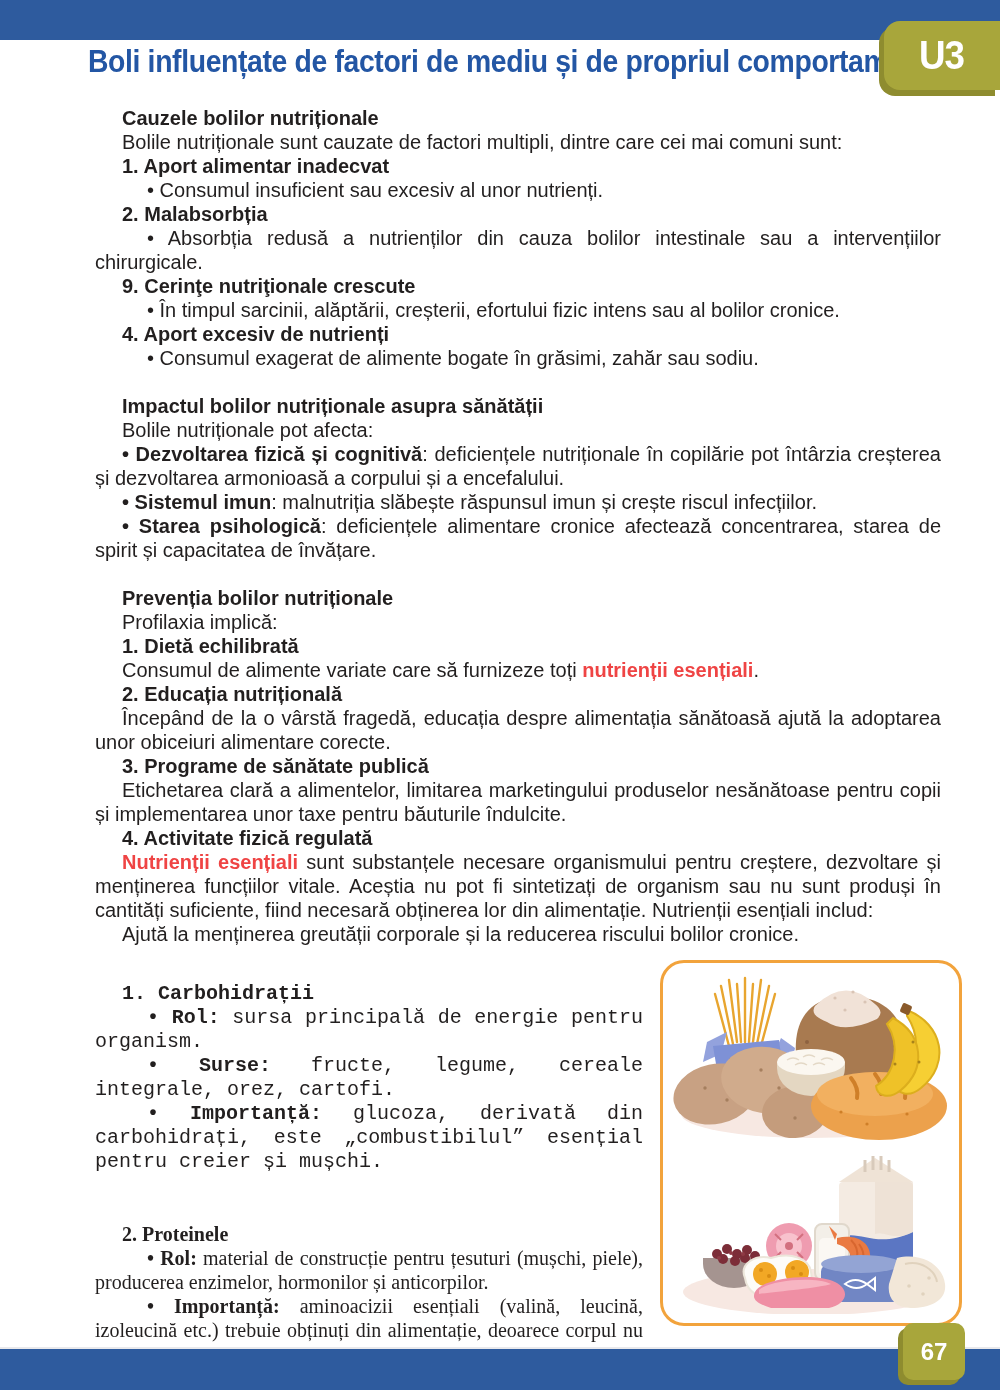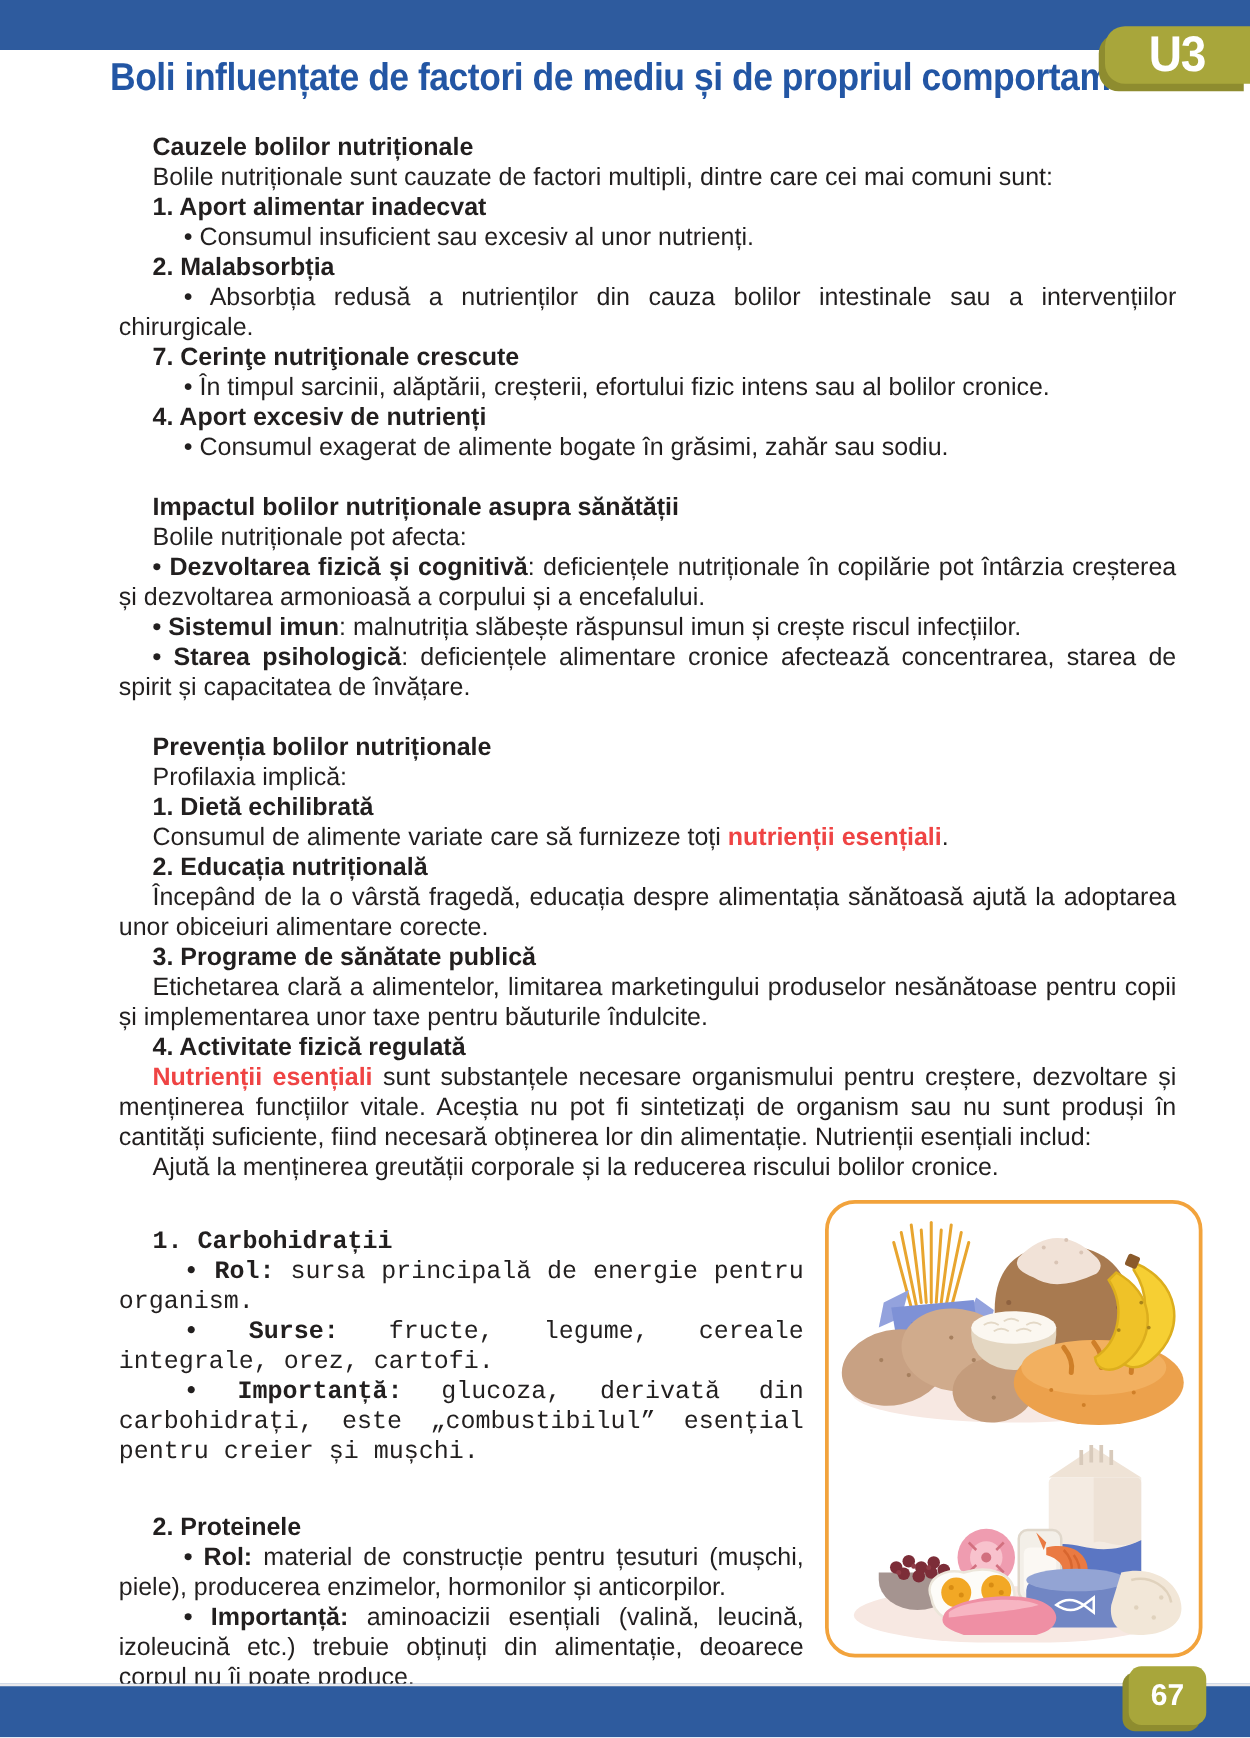--- a/index.html
+++ b/index.html
@@ -2,47 +2,47 @@
 <html><head>
 <meta charset="utf-8">
 <style>
   html,body{margin:0;padding:0;background:#ffffff;}
   .page{position:relative;width:1000px;height:1390px;background:#ffffff;overflow:hidden;
         font-family:"Liberation Sans","DejaVu Sans",sans-serif;color:#221f1f;}
   
   .top-bar{position:absolute;left:0;top:0;width:1000px;height:40px;background:#2e5b9e;}
   .bottom-bar{position:absolute;left:0;bottom:0;width:1000px;height:41px;background:#2e5b9e;border-top:2px solid #e9e9ec;}
   
-  .unit-badge{position:absolute;right:0;top:21px;width:116px;height:46px;background:#a8a63b;
+  .unit-badge{position:absolute;right:0;top:21px;width:116px;height:69px;background:#a8a63b;
         border-radius:16px 0 0 16px;box-shadow:-5px 6px 0 #8e8c2f;
         display:flex;align-items:center;justify-content:center;
         color:#ffffff;font-weight:bold;font-size:40px;letter-spacing:-1px;transform-origin:center;}
   .unit-badge span{display:inline-block;transform:scaleX(.92);}
   
-  .page-num{position:absolute;right:35px;bottom:10px;width:62px;height:47px;background:#a8a63b;
+  .page-num{position:absolute;right:35px;bottom:10px;width:62px;height:57px;background:#a8a63b;
         border-radius:10px;box-shadow:-5px 5px 0 #8e8c2f;display:flex;align-items:center;justify-content:center;
         color:#ffffff;font-weight:bold;font-size:24px;}
   
   .title{position:absolute;left:88px;top:44px;margin:0;white-space:nowrap;
         font-size:31px;font-weight:bold;color:#2356a4;}
   .title .inner{display:inline-block;transform:scaleX(.915);transform-origin:left center;letter-spacing:-.4px;}
   
   .content{position:absolute;left:95px;top:106px;width:846px;font-size:20px;line-height:24px;text-align:justify;}
   .content p{margin:0;}
   .section{margin:0 0 24px 0;}
   .section:last-child{margin-bottom:16px;}
   .blk.heading,.blk.num{font-weight:bold;}
   .blk.heading,.blk.num,.blk.indent,.blk.bullet1{text-indent:27px;}
   .blk.bullet2{text-indent:52px;}
   .b{font-weight:bold;}
   .red{color:#ef4444;font-weight:bold;}
   
   .left-col{width:548px;}
   .left-col .section.carbs{margin-top:36px;margin-bottom:0;font-family:Liberation Mono, monospace;}
-  .left-col .section.prots{margin-top:36px;margin-bottom:0;}
+  .left-col .section.prots{margin-top:48px;margin-bottom:0;font-family:Liberation Serif, serif;}
   
   .figure-box{position:absolute;left:660px;top:960px;width:302px;height:366px;box-sizing:border-box;
         background:#ffffff;border:3px solid #f2a33c;border-radius:24px;
         display:flex;flex-direction:column;justify-content:space-between;padding:9px 0;}
   .figure-box svg{display:block;margin:0 auto;}
 </style>
 </head>
 <body>
 
 <div class="page">
@@ -57,21 +57,21 @@
 
   <div class="content">
     <div id="sections-host">
         <div class="section cauzele">
           <p class="blk heading"><span class="b">Cauzele bolilor nutriționale</span></p>
           <p class="blk indent"><span>Bolile nutriționale sunt cauzate de factori multipli, dintre care cei mai comuni sunt:</span></p>
           <p class="blk num"><span class="b">1. Aport alimentar inadecvat</span></p>
           <p class="blk bullet2"><span>• Consumul insuficient sau excesiv al unor nutrienți.</span></p>
           <p class="blk num"><span class="b">2. Malabsorbția</span></p>
           <p class="blk bullet2"><span>• Absorbția redusă a nutrienților din cauza bolilor intestinale sau a intervențiilor chirurgicale.</span></p>
-          <p class="blk num"><span class="b">7. Cerinţe nutriţionale crescute</span></p>
+          <p class="blk num"><span class="b">9. Cerinţe nutriţionale crescute</span></p>
           <p class="blk bullet2"><span>• În timpul sarcinii, alăptării, creșterii, efortului fizic intens sau al bolilor cronice.</span></p>
           <p class="blk num"><span class="b">4. Aport excesiv de nutrienți</span></p>
           <p class="blk bullet2"><span>• Consumul exagerat de alimente bogate în grăsimi, zahăr sau sodiu.</span></p>
         </div>
         <div class="section impactul">
           <p class="blk heading"><span class="b">Impactul bolilor nutriționale asupra sănătății</span></p>
           <p class="blk indent"><span>Bolile nutriționale pot afecta:</span></p>
           <p class="blk bullet1"><span class="b">• Dezvoltarea fizică și cognitivă</span><span>: deficiențele nutriționale în copilărie pot întârzia creșterea și dezvolta­rea armonioasă a corpului și a encefalului.</span></p>
           <p class="blk bullet1"><span class="b">• Sistemul imun</span><span>: malnutriția slăbește răspunsul imun și crește riscul infecțiilor.</span></p>
           <p class="blk bullet1"><span class="b">• Starea psihologică</span><span>: deficiențele alimentare cronice afectează concentrarea, starea de spirit și capaci­tatea de învățare.</span></p>

